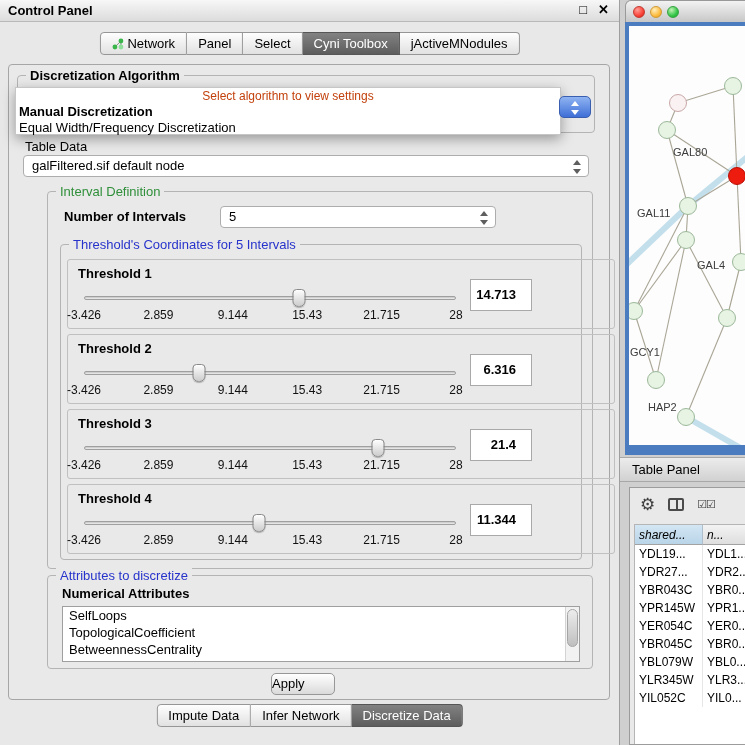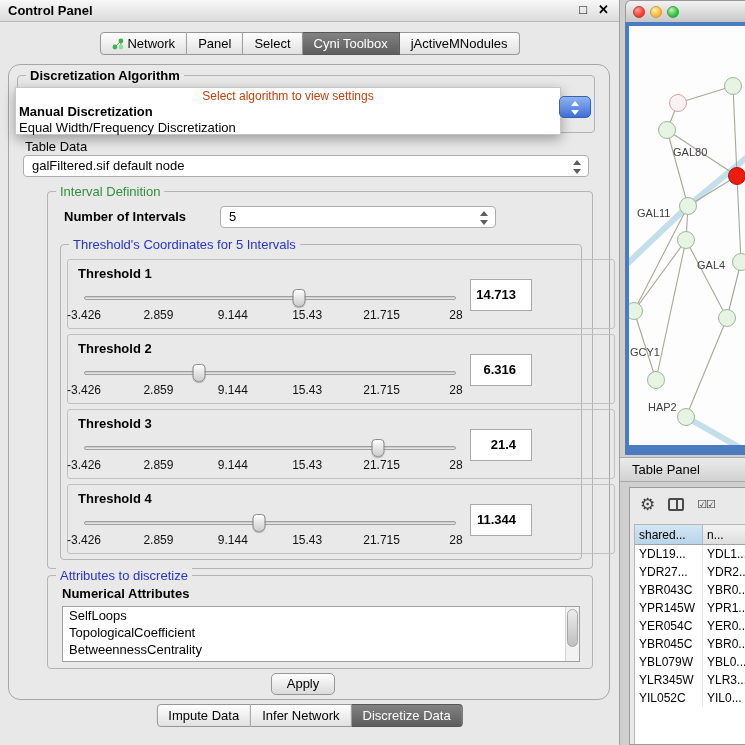--- a/index.html
+++ b/index.html
@@ -15,21 +15,21 @@
   .winbtn.close { right:10px; }
 
   .segmented { position:absolute; display:flex; }
   #top-tabs { top:32px; left:50%; transform:translateX(-50%); }
   #bottom-tabs { top:704px; left:50%; transform:translateX(-50%); }
   .seg-btn { display:flex; align-items:center; gap:4px; padding:3px 11px; font-size:13px; border:1px solid #969696; border-left:none; background:linear-gradient(#fefefe,#e1e1e1); white-space:nowrap; cursor:default; }
   .seg-btn:first-child { border-left:1px solid #969696; border-radius:4px 0 0 4px; }
   .seg-btn:last-child { border-radius:0 4px 4px 0; }
   .seg-btn.selected { background:linear-gradient(#828282,#5d5d5d); color:#fff; border-color:#565656; }
 
-  .inset { position:absolute; left:8px; top:64px; width:602px; height:636px; background:#e9e9e9; border:1px solid #a6a6a6; border-radius:12px; }
+  .inset { position:absolute; left:8px; top:64px; width:602px; height:636px; background:#e9e9e9; border:1px solid #a6a6a6; border-radius:4px; }
 
   .group { position:absolute; border:1px solid #b4b4b4; border-radius:4px; }
   .legend { position:absolute; top:-8px; left:8px; background:#e9e9e9; padding:0 4px; font-size:13px; line-height:15px; }
   .legend.black { color:#000; font-weight:bold; }
   .legend.green { color:#2f8f3a; }
   .legend.blue { color:#2733cb; }
 
   .algo-group { left:8px; top:10px; width:578px; height:58px; }
 
   .combo-frag { position:absolute; left:550px; top:31px; width:32px; height:22px; border-radius:5px; background:linear-gradient(#8fb4f2,#3f6fd6); border:1px solid #3a5fb0; z-index:7; }
@@ -65,21 +65,21 @@
   .scale span { position:absolute; transform:translateX(-50%); white-space:nowrap; }
   .t-value { position:absolute; left:402px; top:19px; width:62px; height:32px; background:#fff; border:1px solid #a9a9a9; text-align:right; line-height:30px; padding-right:15px;font-weight:bold; }
 
   .attr-group { left:38px; top:510px; width:546px; height:94px; }
   .attr-subtitle { position:absolute; left:14px; top:10px; font-weight:bold; }
   .listbox { position:absolute; left:14px; top:30px; width:518px; height:56px; background:#fff; border:1px solid #9f9f9f; overflow:hidden; }
   .attr-item { line-height:17px; padding-left:6px; white-space:nowrap; }
   .vscroll { position:absolute; right:0; top:0; width:14px; height:100%; background:#f2f2f2; border-left:1px solid #d4d4d4; }
   .vthumb { position:absolute; left:1px; top:2px; width:11px; height:38px; background:linear-gradient(#ececec,#bfbfbf); border:1px solid #a5a5a5; border-radius:6px; }
 
-  .apply { position:absolute; left:262px; top:608px; width:64px; height:22px; border-radius:5px; background:linear-gradient(#ffffff,#dadada); border:1px solid #979797; text-align:center; line-height:20px; cursor:default; }
+  .apply { position:absolute; left:262px; top:608px; width:64px; height:22px; border-radius:5px; background:linear-gradient(#ffffff,#dadada); border:1px solid #979797; line-height:20px; cursor:default; }
 
   
   #network-window { position:absolute; left:625px; top:0; width:130px; height:455px; }
   .mac-titlebar { position:absolute; left:0; top:0; width:100%; height:22px; background:linear-gradient(#f3f3f3,#c7c7c7); border:1px solid #999; border-bottom:none; border-radius:6px 6px 0 0; }
   .light { position:absolute; top:5px; width:12px; height:12px; border-radius:50%; }
   .light.red    { left:7px;  background:radial-gradient(circle at 35% 30%, #ff9d95, #f94338 60%, #d21c12); border:1px solid #c23a31; }
   .light.yellow { left:24px; background:radial-gradient(circle at 35% 30%, #ffeebb, #fdbc40 60%, #e09c12); border:1px solid #cf9a34; }
   .light.green  { left:41px; background:radial-gradient(circle at 35% 30%, #c2f2b5, #35c648 60%, #1ba32c); border:1px solid #36a342; }
   .net-frame { position:absolute; left:0; top:22px; width:130px; height:433px; background:#4a7cbf; padding:4px 4px 10px 4px; }
   .net-canvas { width:100%; height:100%; background:#fdfdfd; display:block; }
@@ -88,21 +88,21 @@
   #table-panel-bar { position:absolute; left:620px; top:457px; width:125px; height:25px; background:linear-gradient(#ececec,#d1d1d1); border-top:1px solid #a8a8a8; border-bottom:1px solid #a8a8a8; line-height:23px; padding-left:12px; }
 
   #table-window { position:absolute; left:629px; top:487px; width:120px; height:258px; background:#e9e9e9; border:1px solid #9c9c9c; border-right:none; }
   .tp-toolbar { position:absolute; left:0; top:0; width:100%; height:32px; display:flex; align-items:center; gap:13px; padding-left:10px; }
   .gear { font-size:17px; color:#3f3f3f; line-height:1; }
   .cols-icon { width:16px; height:13px; border:2px solid #4a4a4a; border-radius:2px; position:relative; }
   .cols-icon::before { content:""; position:absolute; left:45%; top:0; bottom:0; width:2px; background:#4a4a4a; }
   .checks-icon { font-size:11px; color:#333; letter-spacing:-1px; line-height:1; }
   .table-area { position:absolute; left:4px; top:36px; right:0; bottom:0; background:#fff; border:1px solid #b5b5b5; border-right:none; border-bottom:none; overflow:hidden; }
   .thead { display:flex; height:20px; }
-  .th { font-size:12px; padding:3px 4px 12px; border-right:1px solid #aebecb; border-bottom:1px solid #a2a2a2; background:linear-gradient(#f3f3f3,#dedede); white-space:nowrap; overflow:hidden; }
+  .th { font-size:12px; padding:3px 4px 12px; border-right:1px solid #aebecb; border-bottom:1px solid #a2a2a2; background:linear-gradient(#f3f3f3,#dedede); white-space:nowrap; overflow:hidden;font-style:italic; }
   .th.sel { background:linear-gradient(#d3e6f4,#b9d4e8); }
   .th.c1 { width:68px; } .th.c2 { flex:1; }
   .tr { display:flex; height:18px; }
   .td { font-size:12px; padding:2px 4px 0; white-space:nowrap; overflow:hidden; }
   .td.c1 { width:68px; border-right:1px solid #e6e6e6; } .td.c2 { flex:1; }
 </style>
 </head>
 <body>
 
 <div id="app">

